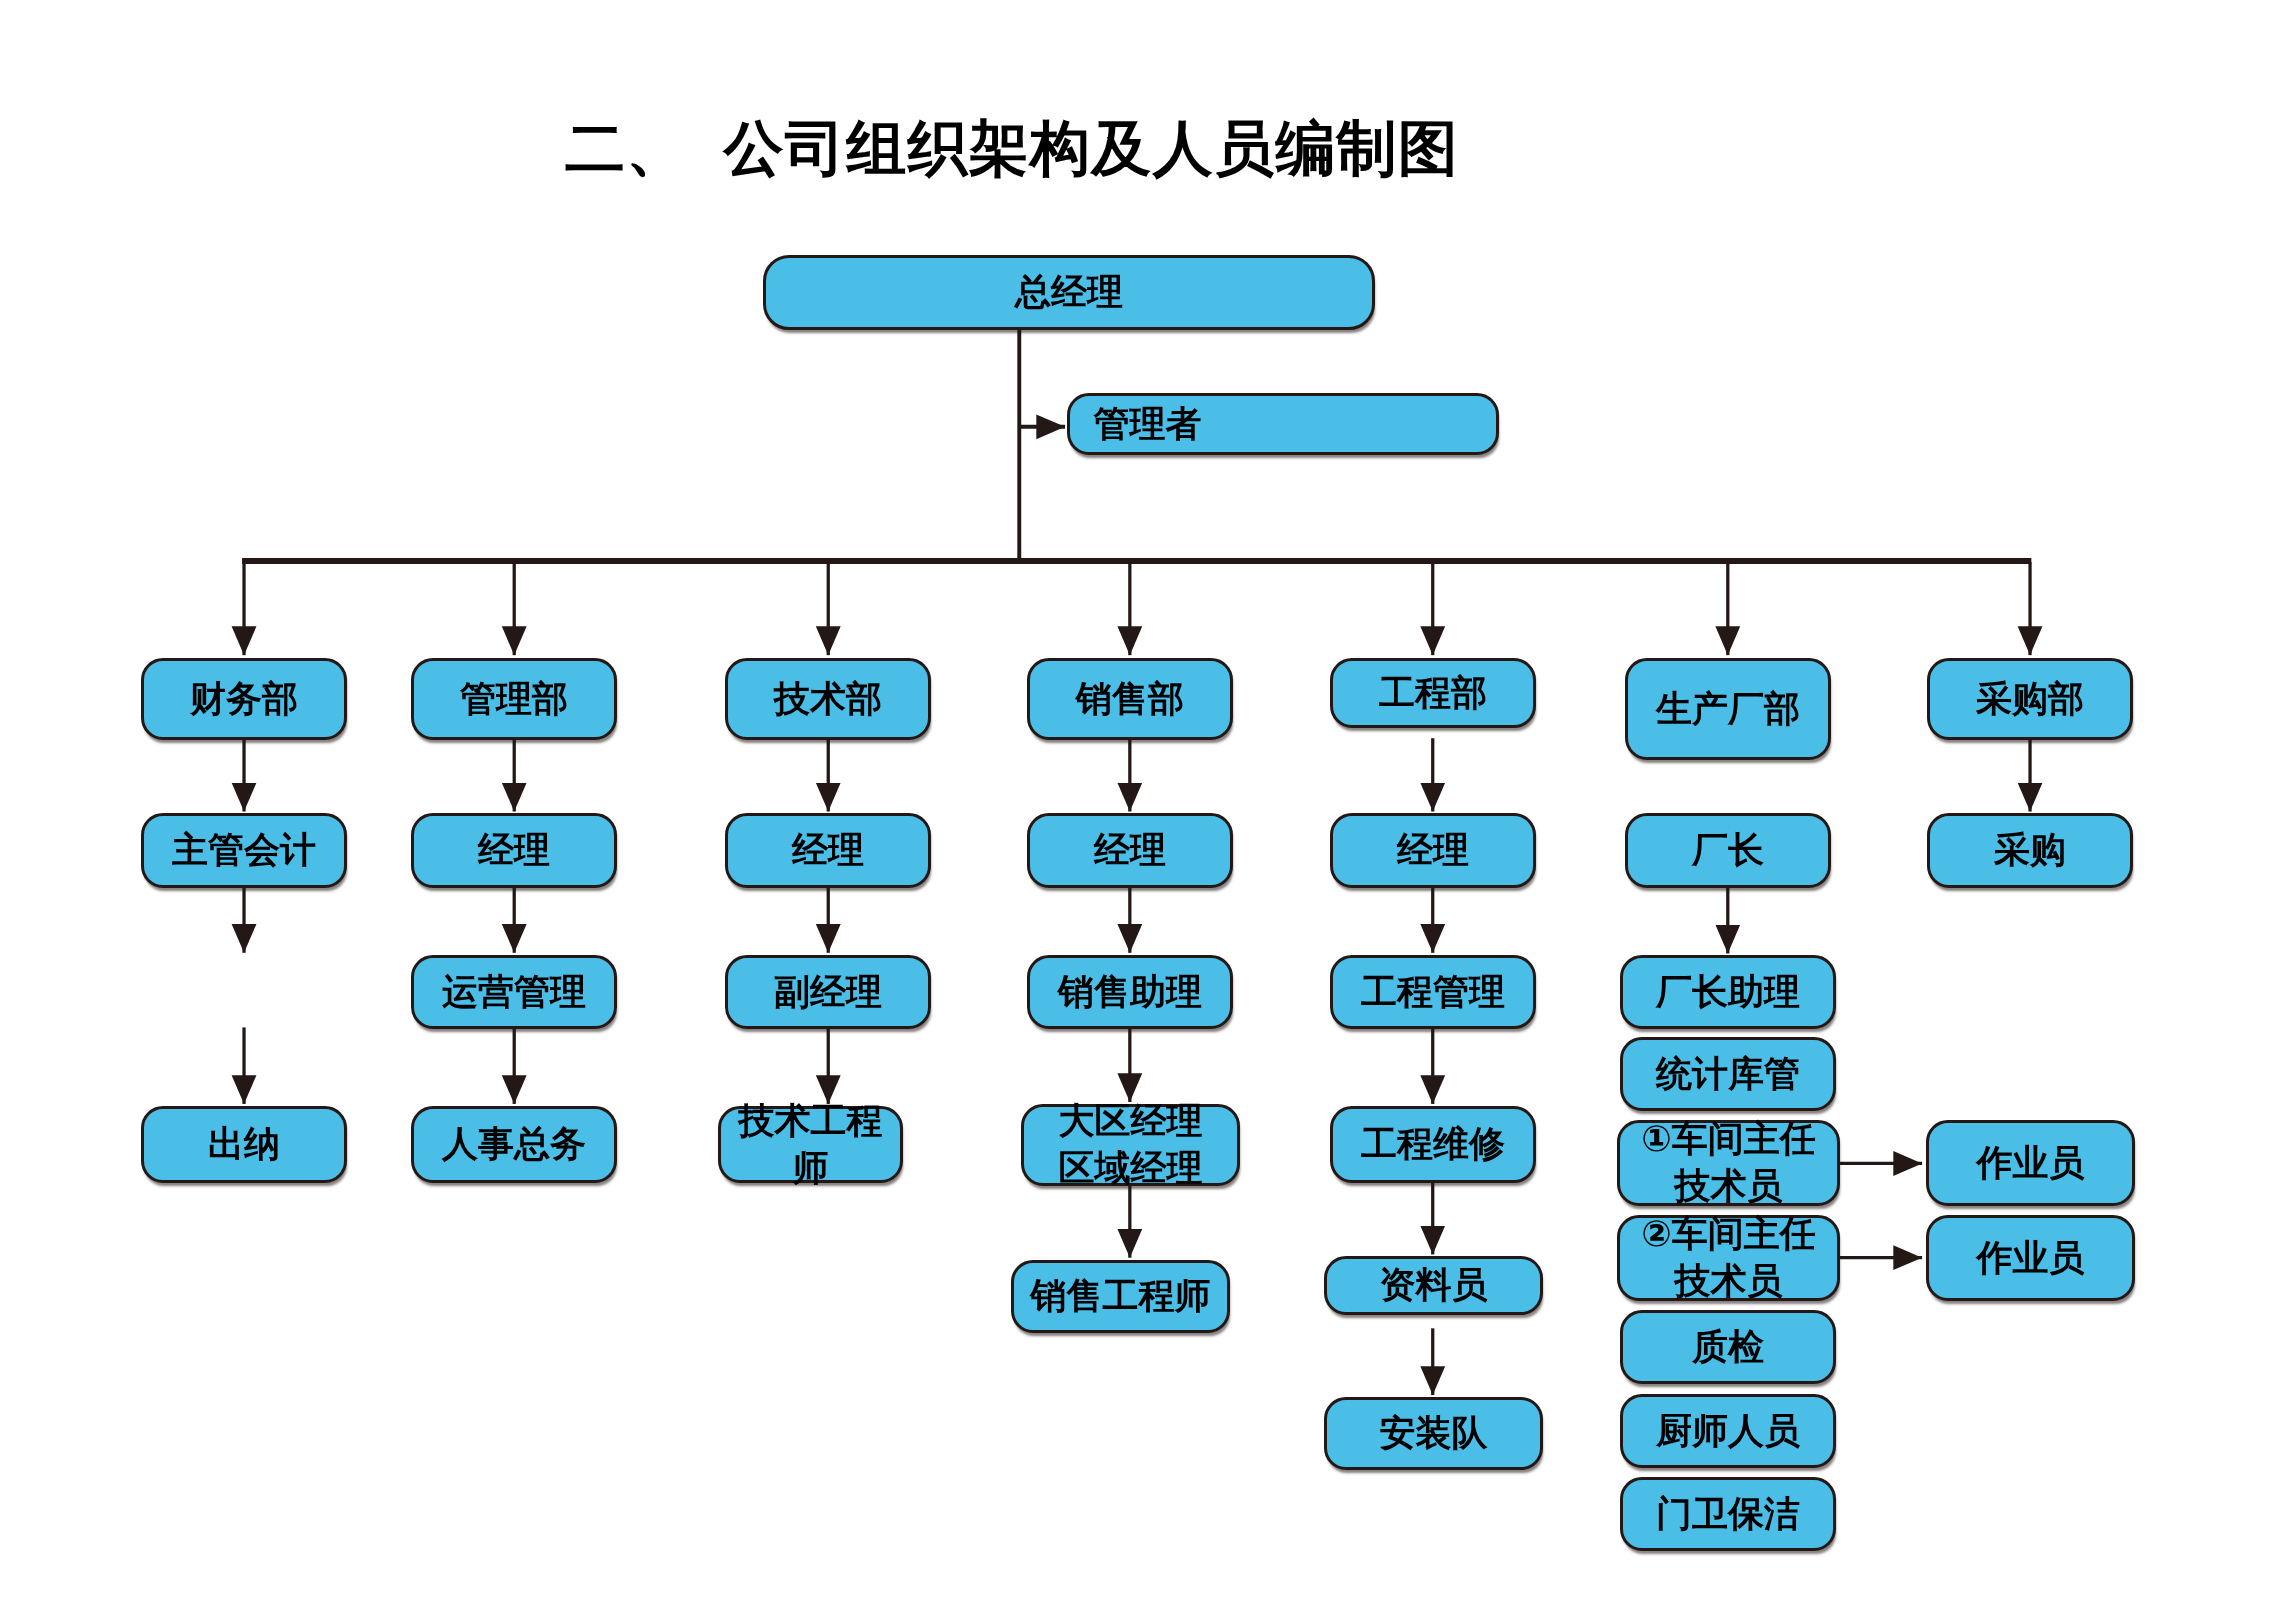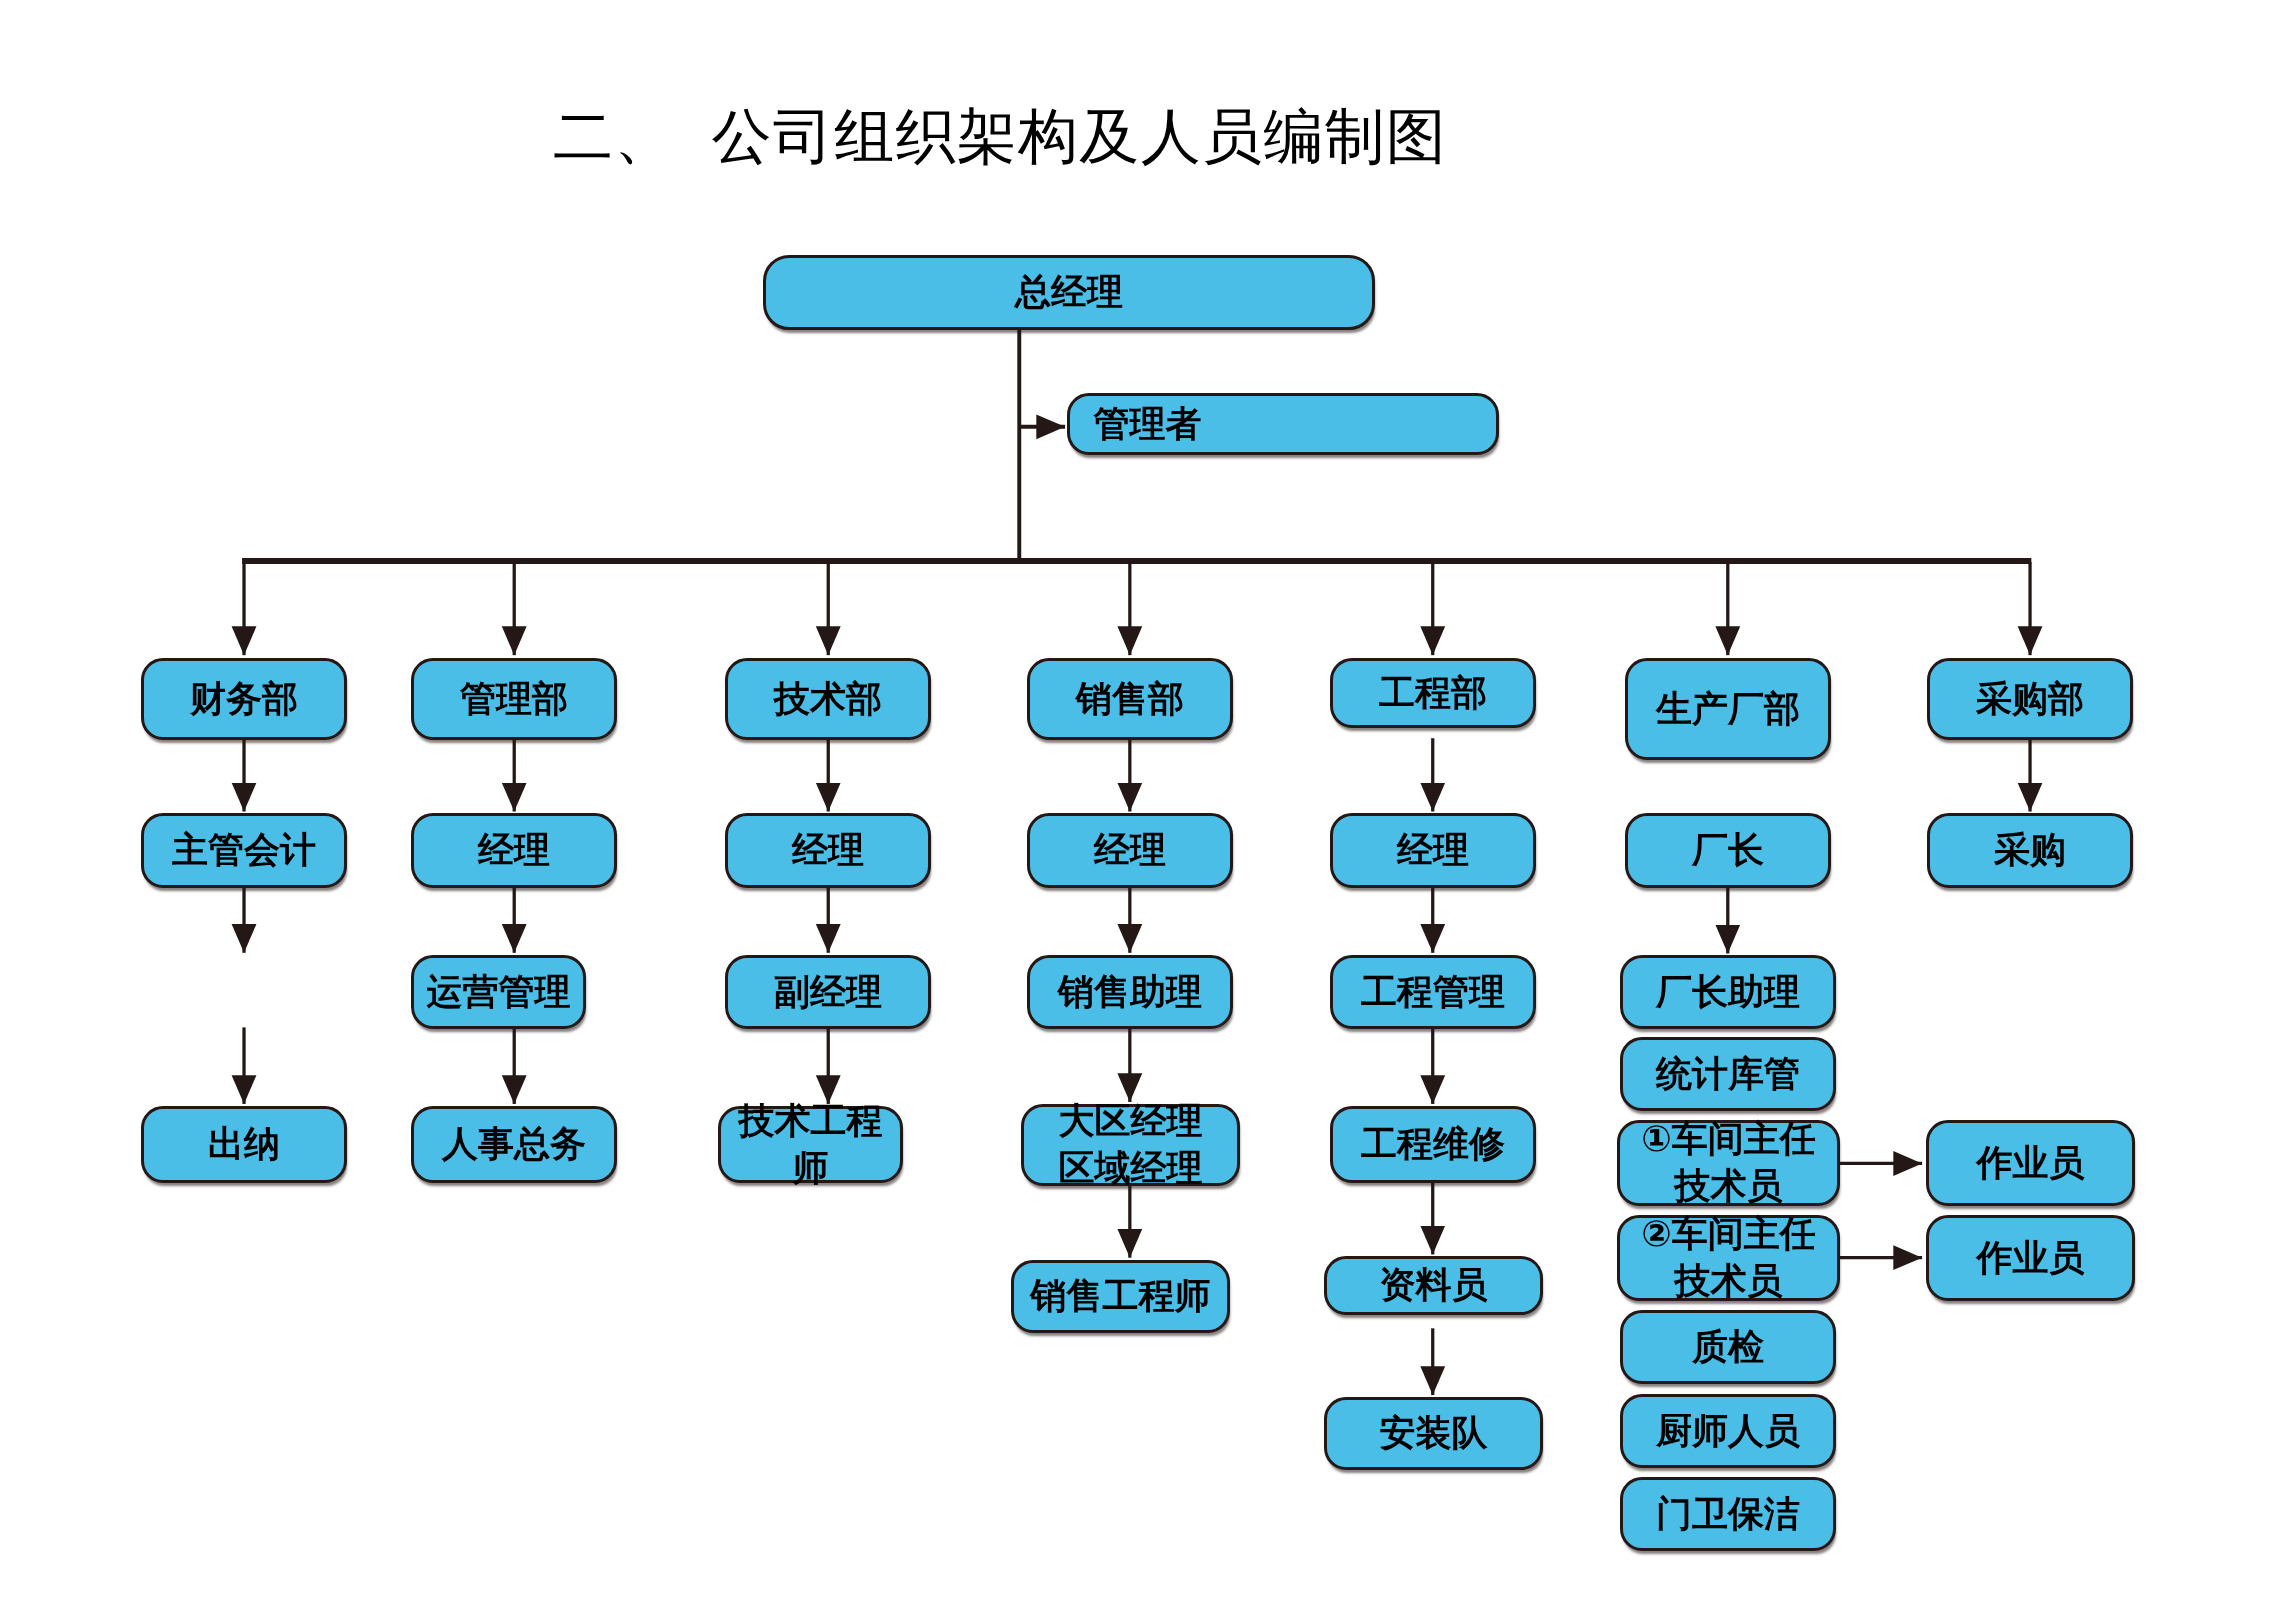--- a/index.html
+++ b/index.html
@@ -6,22 +6,22 @@
     --background:#FFFFFF;
     --box-fill:#4BBEE8;
     --box-border:#231815;
     --connector:#231815;
     --text:#000000;
   }
   html,body{margin:0;padding:0;background:var(--background);}
   body{font-family:"Liberation Sans","DejaVu Sans",sans-serif;}
   .canvas{position:relative;width:2295px;height:1623px;background:var(--background);overflow:hidden;}
   .title{
-    position:absolute;left:553px;top:102px;margin:0;
-    font-size:60px;font-weight:normal;color:var(--text);
+    position:absolute;left:553px;top:102px;margin:12px;
+    font-size:60px;font-weight:bold;color:var(--text);
     line-height:1.15;white-space:pre;letter-spacing:1.3px;
   }
   .connectors{position:absolute;left:0;top:0;z-index:1;}
   .connectors line{stroke:var(--connector);stroke-width:5;}
   .connectors line.mid{stroke-width:6;}
   .connectors line.thick{stroke-width:9;}
   #ah path{fill:var(--connector);}
   .node{
     position:absolute;z-index:2;box-sizing:border-box;
     background:var(--box-fill);
@@ -99,21 +99,21 @@
   <div class="node" style="left:725px;top:658px;width:206px;height:82px">技术部</div>
   <div class="node" style="left:1027px;top:658px;width:206px;height:82px">销售部</div>
   <div class="node" style="left:1330px;top:658px;width:206px;height:70px">工程部</div>
   <div class="node" style="left:1625px;top:658px;width:206px;height:102px">生产厂部</div>
   <div class="node" style="left:1927px;top:658px;width:206px;height:82px">采购部</div>
 
   <div class="node" style="left:141px;top:813px;width:206px;height:75px">主管会计</div>
   <div class="node" style="left:141px;top:1106px;width:206px;height:77px">出纳</div>
 
   <div class="node" style="left:411px;top:813px;width:206px;height:75px">经理</div>
-  <div class="node" style="left:411px;top:955px;width:175px;height:74px">运营管理</div>
+  <div class="node" style="left:411px;top:955px;width:206px;height:74px">运营管理</div>
   <div class="node" style="left:411px;top:1106px;width:206px;height:77px">人事总务</div>
 
   <div class="node" style="left:725px;top:813px;width:206px;height:75px">经理</div>
   <div class="node" style="left:725px;top:955px;width:206px;height:74px">副经理</div>
   <div class="node" style="left:718px;top:1106px;width:185px;height:77px">技术工程师</div>
 
   <div class="node" style="left:1027px;top:813px;width:206px;height:75px">经理</div>
   <div class="node" style="left:1027px;top:955px;width:206px;height:74px">销售助理</div>
   <div class="node" style="left:1021px;top:1104px;width:219px;height:82px">大区经理
 区域经理</div>

